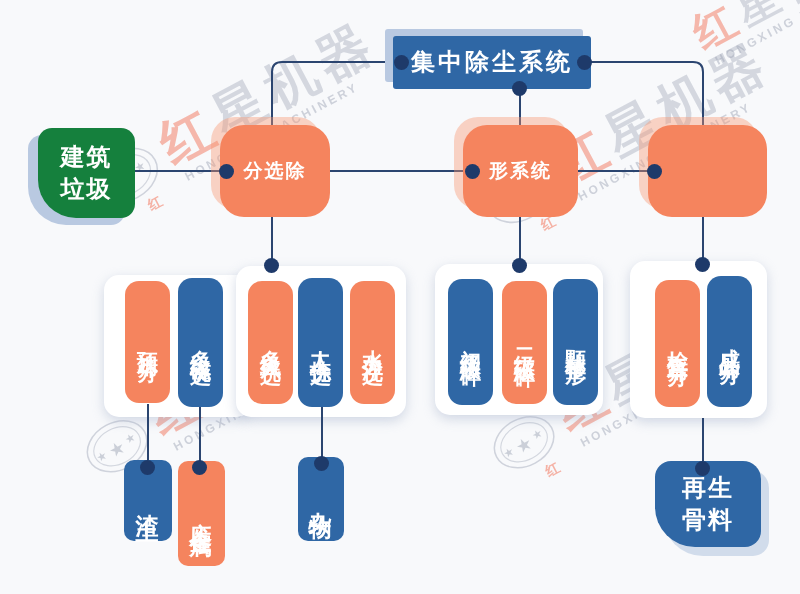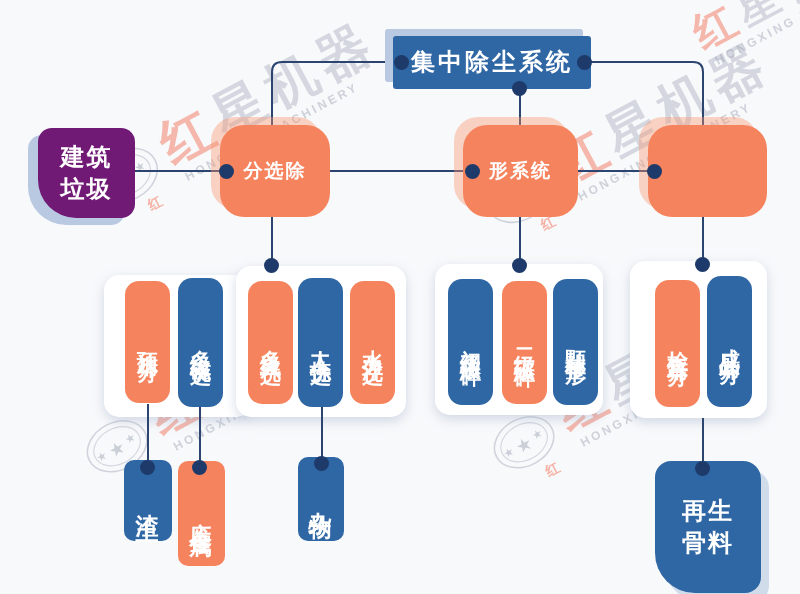--- a/index.html
+++ b/index.html
@@ -26,21 +26,21 @@
         align-items:center;justify-content:center;color:#fff;font-weight:bold;
         font-size:21px;letter-spacing:5px;writing-mode:vertical-rl;text-orientation:upright;}
   .blue{background:#2f67a5;}
   .orange{background:#f5845e;}
   
   .bigbox{position:absolute;z-index:5;display:flex;flex-direction:column;align-items:center;
           justify-content:center;color:#fff;font-weight:bold;text-align:center;}
   .bigbox .ln{display:block;line-height:1.35;}
   .box-dust{border-radius:3px;background:#2f67a5;box-shadow:-8px -7px 0 #b9c9e1;
             font-size:24px;letter-spacing:3px;flex-direction:row;}
-  .box-input{border-radius:14px 14px 14px 38px;background:#701a75;
+  .box-input{border-radius:14px 14px 14px 38px;background:#15803d;
              box-shadow:-10px 7px 0 #b9c9e1;font-size:24px;letter-spacing:2px;}
   .box-sys{border-radius:24px;background:#f5845e;box-shadow:-9px -8px 0 rgba(247,150,112,.40);
            font-size:19px;letter-spacing:2px;}
   .box-recycle{border-radius:16px 18px 16px 40px;background:#2f67a5;
                box-shadow:8px 9px 0 rgba(176,196,222,.55);font-size:24px;letter-spacing:2px;}
   
   .out{position:absolute;border-radius:10px;z-index:4;display:flex;align-items:center;
        justify-content:center;color:#fff;font-weight:bold;font-size:23px;letter-spacing:6px;
        writing-mode:vertical-rl;text-orientation:upright;}
   
@@ -180,21 +180,21 @@
     <span class="ln">分选除</span>
   </div>
 
   <div class="bigbox box-sys" style="left:463px;top:125px;width:115px;height:92px;">
     <span class="ln">形系统</span>
   </div>
 
   <div class="bigbox box-sys" style="left:648px;top:125px;width:119px;height:92px;">
   </div>
 
-  <div class="bigbox box-recycle" style="left:655px;top:461px;width:106px;height:132px;">
+  <div class="bigbox box-recycle" style="left:655px;top:461px;width:106px;height:86px;">
     <span class="ln">再生</span>
     <span class="ln">骨料</span>
   </div>
 
   <div class="dot" style="left:394px;top:55px;"></div>
   <div class="dot" style="left:577px;top:55px;"></div>
   <div class="dot" style="left:512px;top:81px;"></div>
   <div class="dot" style="left:219px;top:164px;"></div>
   <div class="dot" style="left:465px;top:164px;"></div>
   <div class="dot" style="left:647px;top:164px;"></div>

